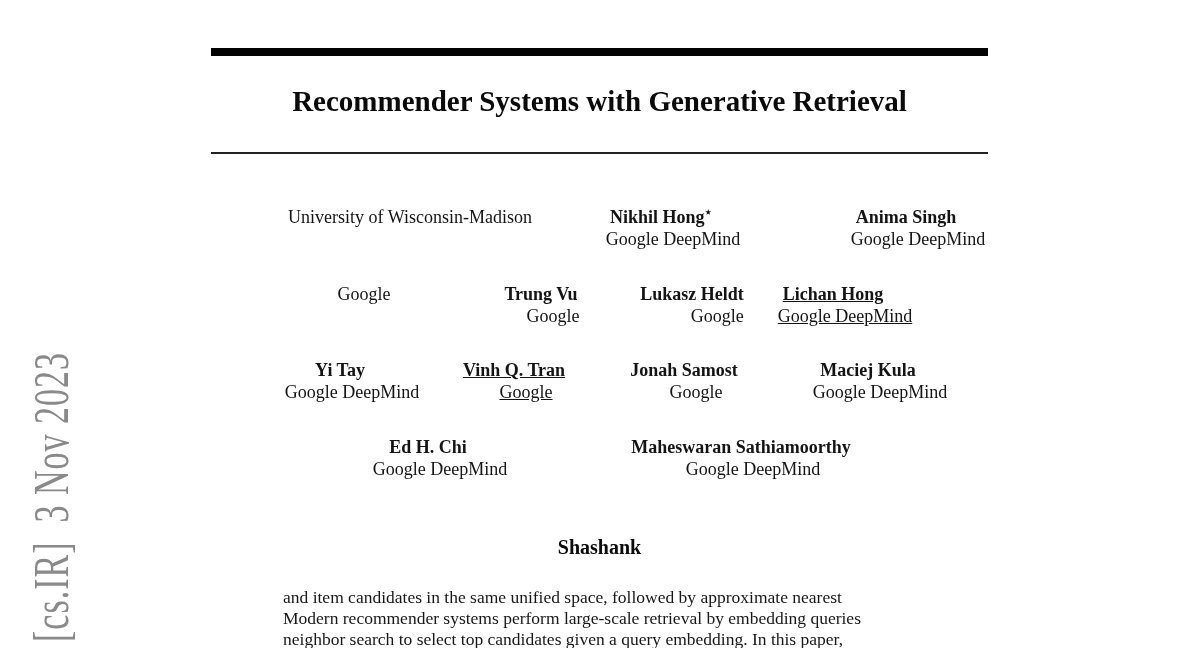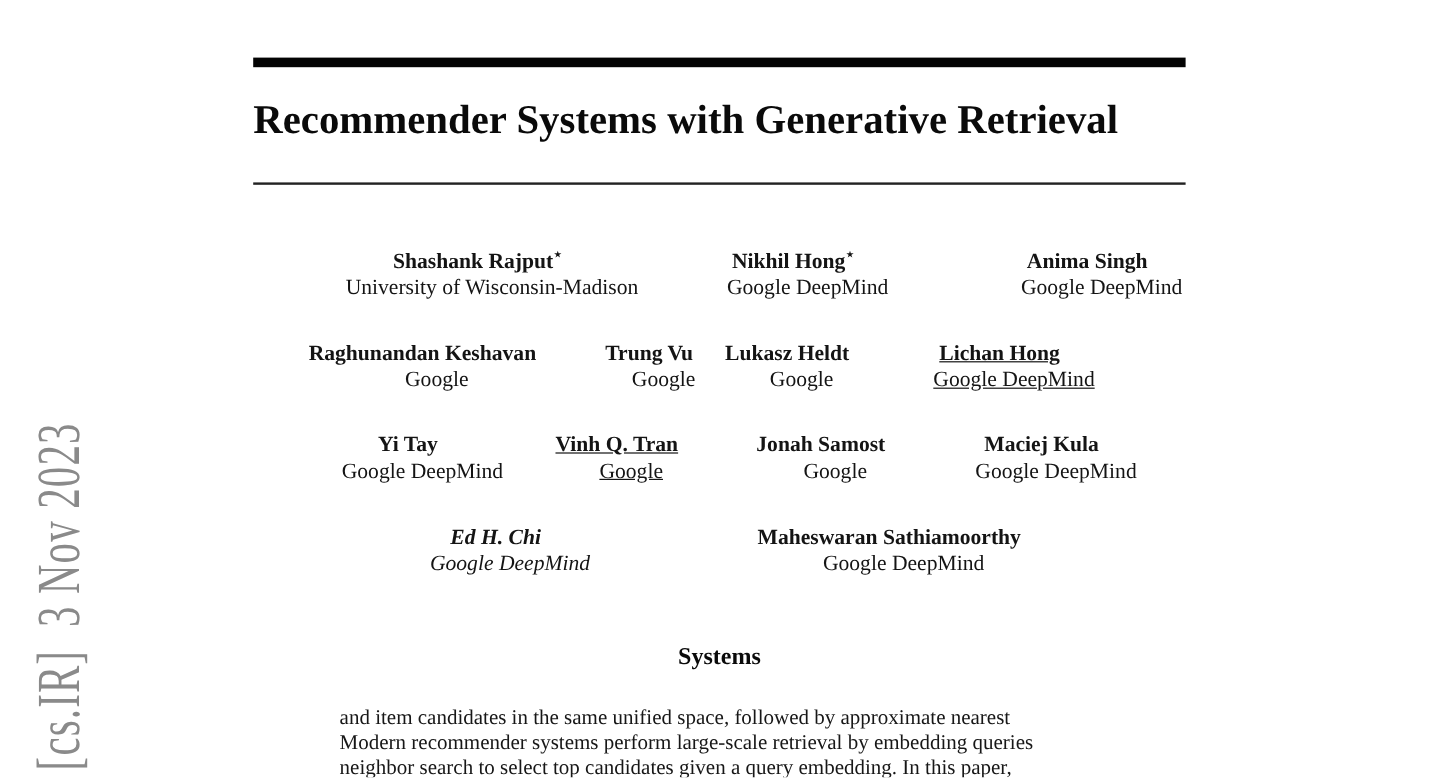--- a/index.html
+++ b/index.html
@@ -43,22 +43,22 @@
     width: 777px;
     height: 2px;
     background: #222222;
   }
 
   .paper-title {
     position: absolute;
     left: 211px;
     top: 84px;
     width: 777px;
-    text-align: left;
-    font-size: 34px;
+    text-align: center;
+    font-size: 29px;
     font-weight: bold;
     line-height: 34px;
     color: #0a0a0a;
   }
 
   .author-block {
     position: absolute;
     transform: translateX(-50%);
     text-align: center;
     white-space: nowrap;
@@ -97,41 +97,39 @@
 
   <div class="arxiv-stamp">[cs.IR]  3 Nov 2023</div>
 
   <div class="rule-thick"></div>
 
   <h1 class="paper-title" style="margin:0;">Recommender Systems with Generative Retrieval</h1>
 
   <div class="rule-thin"></div>
 
   <div class="author-block" style="left:398px; top:206px;">
-    <div class="author-name"><span>Shashank Rajput</span><sup>⋆</sup></div>
     <div class="author-affil">University of Wisconsin-Madison</div>
   </div>
   <div class="author-block" style="left:661px; top:206px;">
     <div class="author-name"><span>Nikhil Hong</span><sup>⋆</sup></div>
     <div class="author-affil">Google DeepMind</div>
   </div>
   <div class="author-block" style="left:906px; top:206px;">
     <div class="author-name"><span>Anima Singh</span></div>
     <div class="author-affil">Google DeepMind</div>
   </div>
 
   <div class="author-block" style="left:352px; top:283px;">
-    <div class="author-name"><span>Raghunandan Keshavan</span></div>
     <div class="author-affil">Google</div>
   </div>
   <div class="author-block" style="left:541px; top:283px;">
     <div class="author-name"><span>Trung Vu</span></div>
     <div class="author-affil">Google</div>
   </div>
-  <div class="author-block" style="left:656px; top:283px;">
+  <div class="author-block" style="left:692px; top:283px;text-align:right;">
     <div class="author-name"><span>Lukasz Heldt</span></div>
     <div class="author-affil">Google</div>
   </div>
   <div class="author-block" style="left:833px; top:283px;text-decoration:underline;">
     <div class="author-name"><span>Lichan Hong</span></div>
     <div class="author-affil">Google DeepMind</div>
   </div>
 
   <div class="author-block" style="left:340px; top:359px;">
     <div class="author-name"><span>Yi Tay</span></div>
@@ -143,29 +141,29 @@
   </div>
   <div class="author-block" style="left:684px; top:359px;">
     <div class="author-name"><span>Jonah Samost</span></div>
     <div class="author-affil">Google</div>
   </div>
   <div class="author-block" style="left:868px; top:359px;">
     <div class="author-name"><span>Maciej Kula</span></div>
     <div class="author-affil">Google DeepMind</div>
   </div>
 
-  <div class="author-block" style="left:413px; top:436px;font-style:italic;">
+  <div class="author-block" style="left:428px; top:436px;">
     <div class="author-name"><span>Ed H. Chi</span></div>
     <div class="author-affil">Google DeepMind</div>
   </div>
   <div class="author-block" style="left:741px; top:436px;">
     <div class="author-name"><span>Maheswaran Sathiamoorthy</span></div>
     <div class="author-affil">Google DeepMind</div>
   </div>
 
-  <div class="abstract-heading">Systems</div>
+  <div class="abstract-heading">Shashank</div>
   <div class="abstract-body">
     <div class="abstract-line">and item candidates in the same unified space, followed by approximate nearest</div>
     <div class="abstract-line">Modern recommender systems perform large-scale retrieval by embedding queries</div>
     <div class="abstract-line">neighbor search to select top candidates given a query embedding. In this paper,</div>
   </div>
 
 </div>
 
 </body></html>

